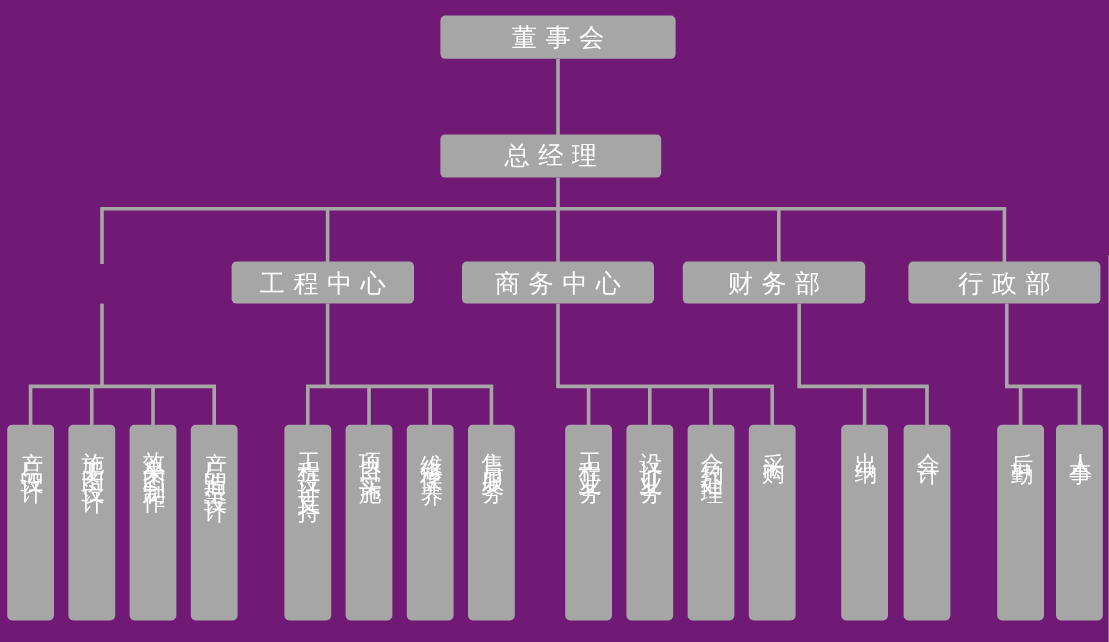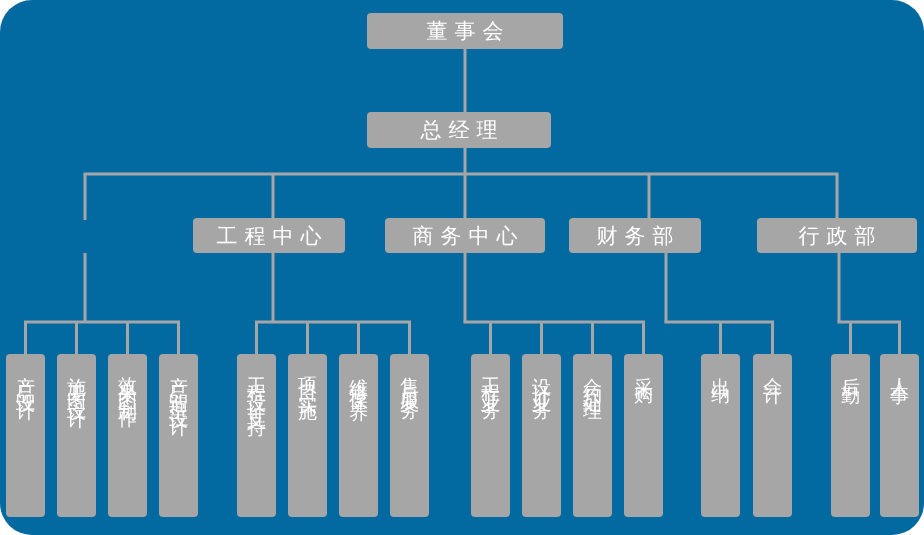--- a/index.html
+++ b/index.html
@@ -4,24 +4,23 @@
 <style>
   html, body {
     margin: 0;
     padding: 0;
     background: #ffffff;
   }
   .canvas {
     position: relative;
     width: 924px;
     height: 535px;
-    background: #0369a1;
+    background: #701a75;
     font-family: "Liberation Sans", sans-serif;
     overflow: hidden;
-    border-radius: 32px;
   }
   svg.connectors {
     position: absolute;
     left: 0;
     top: 0;
   }
   .node {
     position: absolute;
     background: #a6a6a6;
     color: #ffffff;
@@ -99,21 +98,21 @@
       <line x1="899.5" y1="322" x2="899.5" y2="356"></line>
     </g>
   </svg>
 
   <div class="node h" style="left:367px;top:13px;width:196px;height:36px">董事会</div>
 
   <div class="node h" style="left:367px;top:112px;width:184px;height:36px">总经理</div>
 
   <div class="node h" style="left:193px;top:218px;width:152px;height:35px">工程中心</div>
   <div class="node h" style="left:385px;top:218px;width:160px;height:35px">商务中心</div>
-  <div class="node h" style="left:569px;top:218px;width:132px;height:35px">财务部</div>
+  <div class="node h" style="left:569px;top:218px;width:152px;height:35px">财务部</div>
   <div class="node h" style="left:757px;top:218px;width:160px;height:35px">行政部</div>
 
   <div class="node v" style="left:6px;top:354px;width:39px;height:163px">产品设计</div>
   <div class="node v" style="left:57px;top:354px;width:39px;height:163px">施工图设计</div>
   <div class="node v" style="left:108px;top:354px;width:39px;height:163px">效果图制作</div>
   <div class="node v" style="left:159px;top:354px;width:39px;height:163px">产品造型设计</div>
 
   <div class="node v" style="left:237px;top:354px;width:39px;height:163px">工程设计支持</div>
   <div class="node v" style="left:288px;top:354px;width:39px;height:163px">项目实施</div>
   <div class="node v" style="left:339px;top:354px;width:39px;height:163px">维修保养</div>

